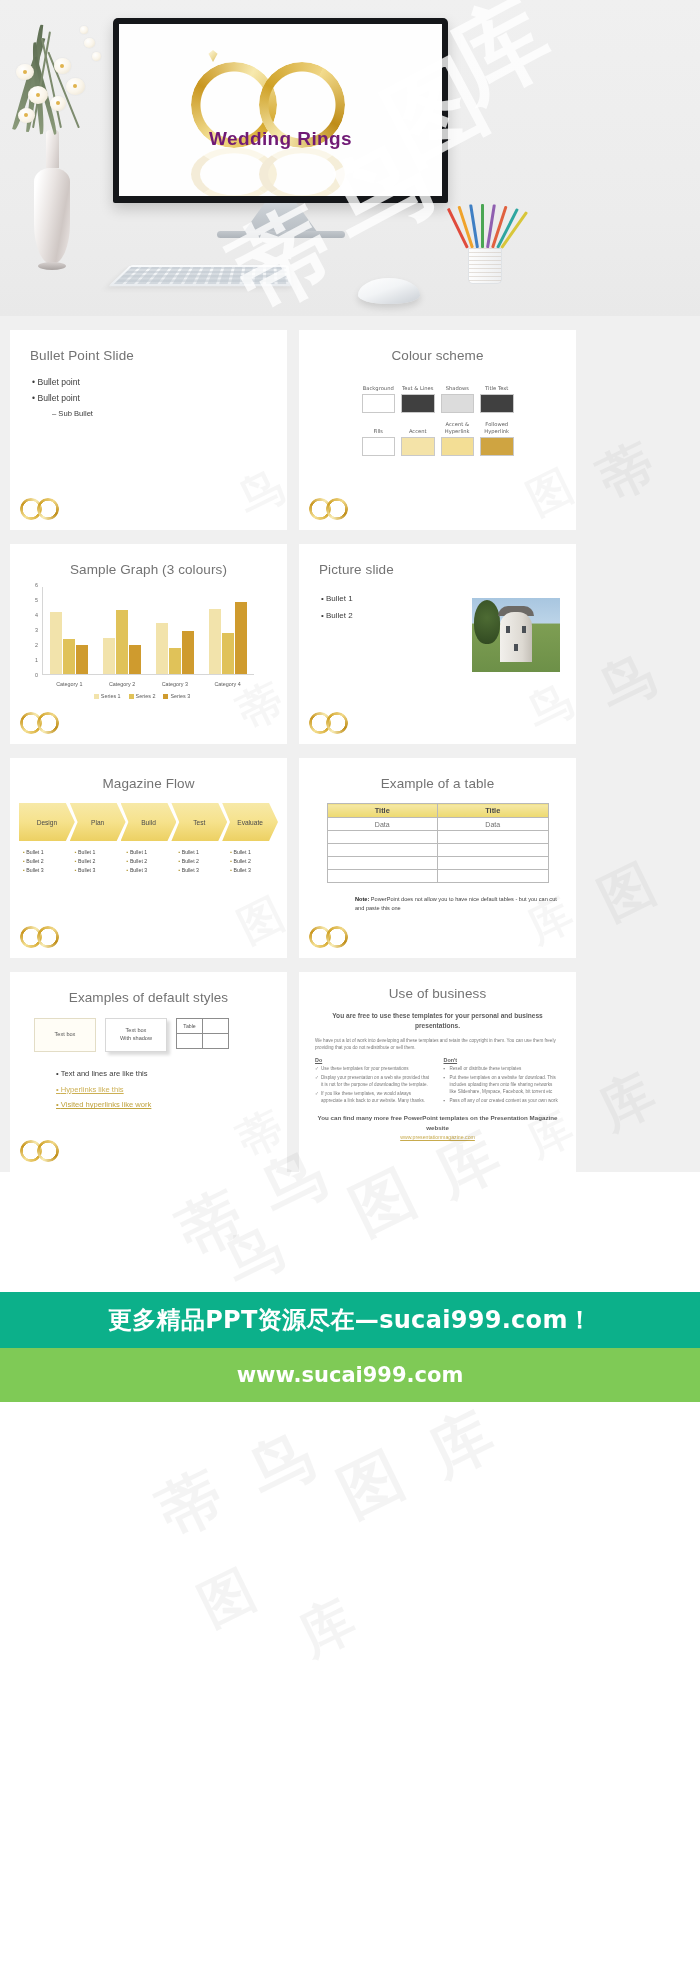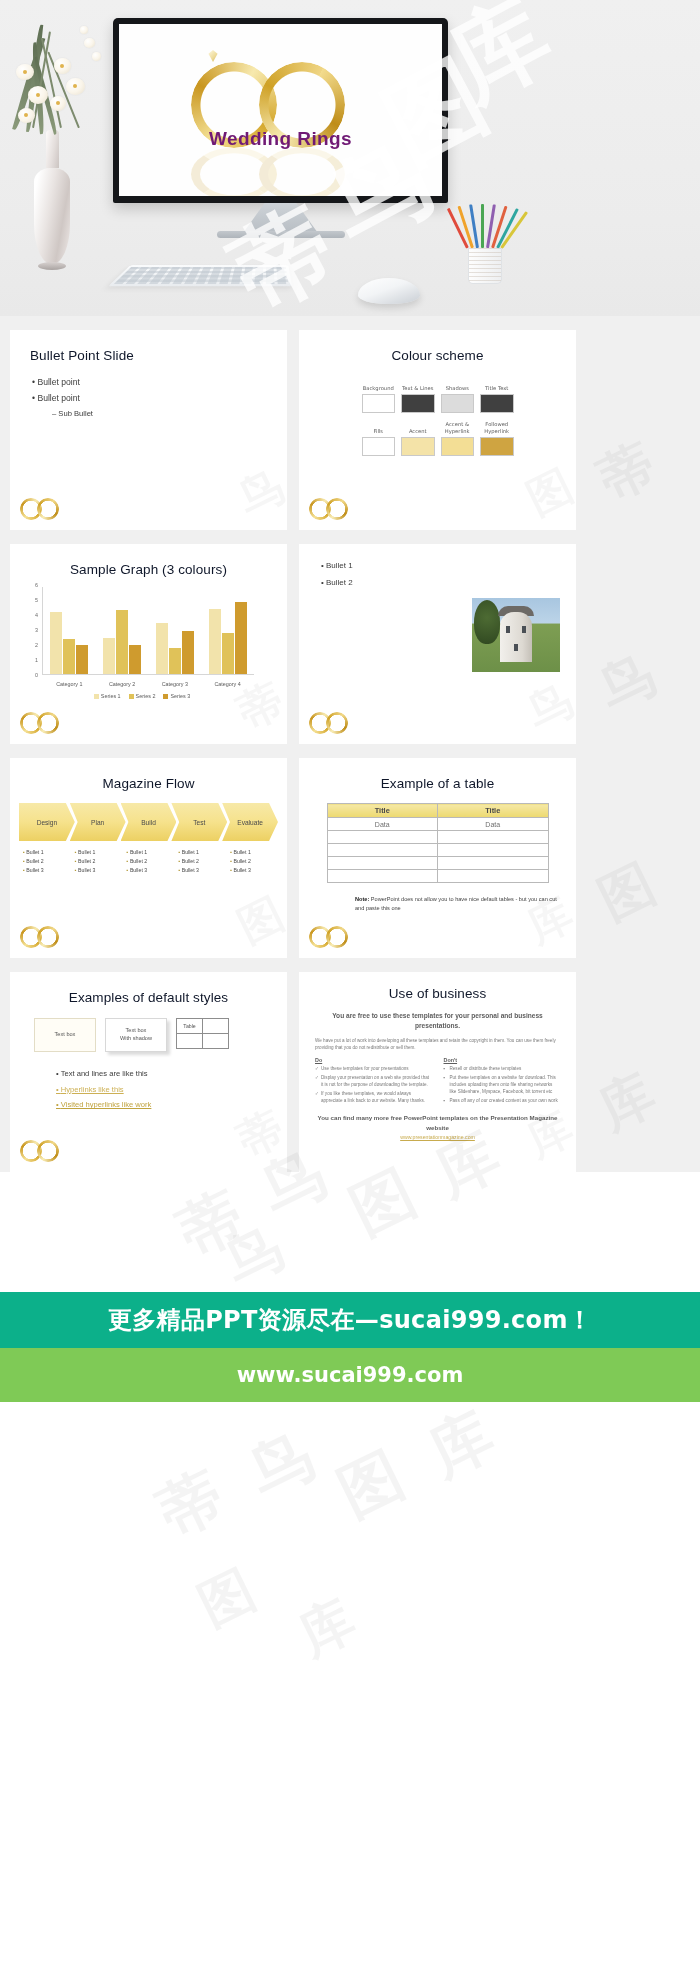--- a/index.html
+++ b/index.html
@@ -155,21 +155,21 @@
     display: grid; grid-template-columns: 277px 277px;
     gap: 14px 12px; padding: 14px 67px 0 10px;
     background: #f0f0f0;
   }
   .slide {
     position: relative; width: 277px; height: 200px;
     background: #ffffff; overflow: hidden;
   }
   .slide-title {
     text-align: center; font-size: 13.5px; font-weight: 400;
-    color: #0f172a; padding-top: 18px; letter-spacing: .1px;
+    color: #737373; padding-top: 18px; letter-spacing: .1px;
   }
   .slide-title.left { text-align: left; padding-left: 20px; }
   .deco-rings { position: absolute; left: 10px; bottom: 6px; width: 46px; height: 28px; }
   .slide-wm {
     position: absolute; right: 4px; bottom: 8px; font-family:"Liberation Serif",serif;
     font-size: 44px; font-weight: 700; color: rgba(0,0,0,0.035);
     transform: rotate(-26deg); pointer-events: none; white-space: nowrap;
   }
 
   
@@ -539,20 +539,21 @@
              background:conic-gradient(from 210deg,#f6e49a,#c9961f,#f7e9ae,#d4a62a,#f3dc8e);
              -webkit-mask: radial-gradient(circle, transparent 0 8px, #000 8.5px); mask: radial-gradient(circle, transparent 0 8px, #000 8.5px); border:none;"></div>
         <div class="ring" style="left:17px;top:2px; width:22px; height:22px; border-width:3px;
              background:conic-gradient(from 30deg,#f3dc8e,#bf8d18,#f8ecb6,#cfa126,#efd584);
              -webkit-mask: radial-gradient(circle, transparent 0 8px, #000 8.5px); mask: radial-gradient(circle, transparent 0 8px, #000 8.5px); border:none;"></div>
       </div>
     </div>
 
     <div class="slide">
       <div class="slide-wm">鸟</div>
+      <div class="slide-title left">Picture slide</div>
       <div class="pic-bullets">
         <div>Bullet 1</div>
         <div>Bullet 2</div>
       </div>
       <div class="photo">
         <div class="tree"></div>
         <div class="roof"></div>
         <div class="tower"></div>
         <div class="win" style="left:34px; top:28px;"></div>
         <div class="win" style="left:50px; top:28px;"></div>

